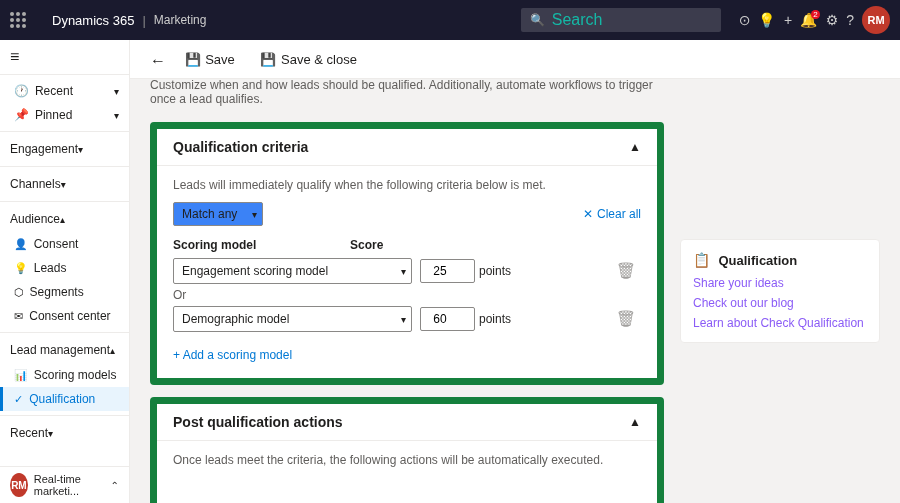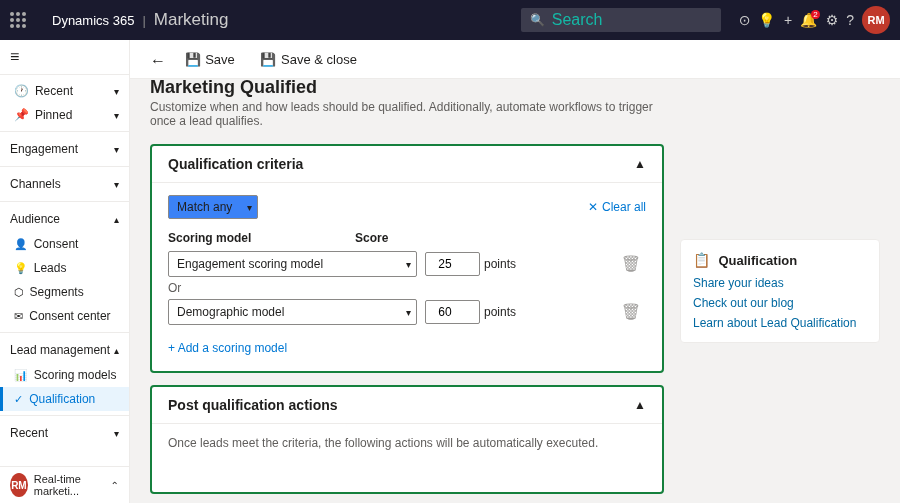--- a/index.html
+++ b/index.html
@@ -41,21 +41,20 @@
       cursor: pointer;
       color: #201f1e;
     }
     .sidebar-section { padding: 4px 0; }
     .sidebar-section-header {
       padding: 6px 10px;
       font-size: 12px;
       color: #201f1e;
       display: flex;
       align-items: center;
-      justify-content: space-between;
       cursor: pointer;
       font-weight: 500;
     }
     .sidebar-item {
       padding: 5px 10px 5px 14px;
       font-size: 12px;
       color: #201f1e;
       cursor: pointer;
       display: flex;
       align-items: center;
@@ -96,21 +95,21 @@
 
     
     .page-content { flex: 1; padding: 16px 20px; overflow-y: auto; display: flex; gap: 16px; align-items: center; }
     .page-main { flex: 1; }
     .page-title { font-size: 18px; font-weight: 600; color: #201f1e; margin-bottom: 2px; }
     .page-subtitle { font-size: 12px; color: #605e5c; margin-bottom: 16px; }
 
     
     .card {
       background: #fff;
-      border: 2px solid #15803d;
+      border: 7px solid #15803d;
       border-radius: 4px;
       margin-bottom: 12px;
     }
     .card-header {
       padding: 10px 16px;
       display: flex;
       align-items: center;
       justify-content: space-between;
       border-bottom: 1px solid #edebe9;
     }
@@ -196,41 +195,41 @@
       flex-shrink: 0;
     }
     .right-card {
       background: #fff;
       border: 1px solid #edebe9;
       border-radius: 4px;
       padding: 12px;
     }
     .right-card-header { display: flex; align-items: center; gap: 8px; font-size: 13px; font-weight: 600; margin-bottom: 8px; }
     .right-card-links { display: flex; flex-direction: column; gap: 6px; }
-    .right-card-link { color: #0369a1; font-size: 12px; cursor: pointer; text-decoration: none; }
+    .right-card-link { color: #8b5cf6; font-size: 12px; cursor: pointer; text-decoration: none; }
     .bottom-avatar { width: 24px; height: 24px; border-radius: 50%; background: #c0392b; color: #fff; display: flex; align-items: center; justify-content: center; font-size: 10px; font-weight: 600; }
   </style>
 </head>
 <body>
 
 <div class="top-nav">
   <div style="cursor:pointer; display:flex; flex-wrap:wrap; width:16px; gap:2px;">
     <span style="width:4px;height:4px;background:#aaa;border-radius:50%;display:block;"></span>
     <span style="width:4px;height:4px;background:#aaa;border-radius:50%;display:block;"></span>
     <span style="width:4px;height:4px;background:#aaa;border-radius:50%;display:block;"></span>
     <span style="width:4px;height:4px;background:#aaa;border-radius:50%;display:block;"></span>
     <span style="width:4px;height:4px;background:#aaa;border-radius:50%;display:block;"></span>
     <span style="width:4px;height:4px;background:#aaa;border-radius:50%;display:block;"></span>
     <span style="width:4px;height:4px;background:#aaa;border-radius:50%;display:block;"></span>
     <span style="width:4px;height:4px;background:#aaa;border-radius:50%;display:block;"></span>
     <span style="width:4px;height:4px;background:#aaa;border-radius:50%;display:block;"></span>
   </div>
   <span style="color:#fff;font-size:13px;font-weight:500;margin-left:18px;">Dynamics 365</span>
   <span style="color:#888;">|</span>
-  <span style="color:#ccc;font-size:17px;">Marketing</span>
+  <span style="color:#ccc;font-size:12px;">Marketing</span>
   <div style="margin-left:auto; background:rgba(255,255,255,0.15); border-radius:2px; padding:3px 10px; display:flex; align-items:center; gap:6px; width:200px;">
     <span style="color:#ccc;font-size:12px;">🔍</span>
     <span style="color:#14b8a6;font-size:16px;">Search</span>
   </div>
   <div class="top-nav-icons">
     <span>⊙</span>
     <span>💡</span>
     <span>+</span>
     <span style="position:relative;">🔔<sup style="font-size:8px;background:#e81123;color:#fff;border-radius:50%;padding:0 2px;position:absolute;top:-2px;right:-2px;">2</sup></span>
     <span>⚙</span>
@@ -354,20 +353,21 @@
 
         <h1 class="page-title">Marketing Qualified</h1>
         <p class="page-subtitle">Customize when and how leads should be qualified. Additionally, automate workflows to trigger once a lead qualifies.</p>
 
         <div class="card">
           <div class="card-header">
             <span class="card-title">Qualification criteria</span>
             <button class="collapse-btn">▲</button>
           </div>
           <div class="card-body">
+            <p class="card-subtitle">Leads will immediately qualify when the following criteria below is met.</p>
 
             <div class="criteria-row">
               <div class="match-wrapper">
                 <select class="match-select">
                   <option>Match any</option>
                   <option>Match all</option>
                 </select>
               </div>
               <button class="clear-all-btn">
                 <span>✕</span>
@@ -438,21 +438,21 @@
 
       <div class="right-panel">
         <div class="right-card">
           <div class="right-card-header">
             <span style="font-size:14px;">📋</span>
             <span>Qualification</span>
           </div>
           <div class="right-card-links">
             <a class="right-card-link">Share your ideas</a>
             <a class="right-card-link">Check out our blog</a>
-            <a class="right-card-link">Learn about Lead Qualification</a>
+            <a class="right-card-link">Learn about Check Qualification</a>
           </div>
         </div>
       </div>
 
     </div>
 
   </div>
 
 </div>
 

